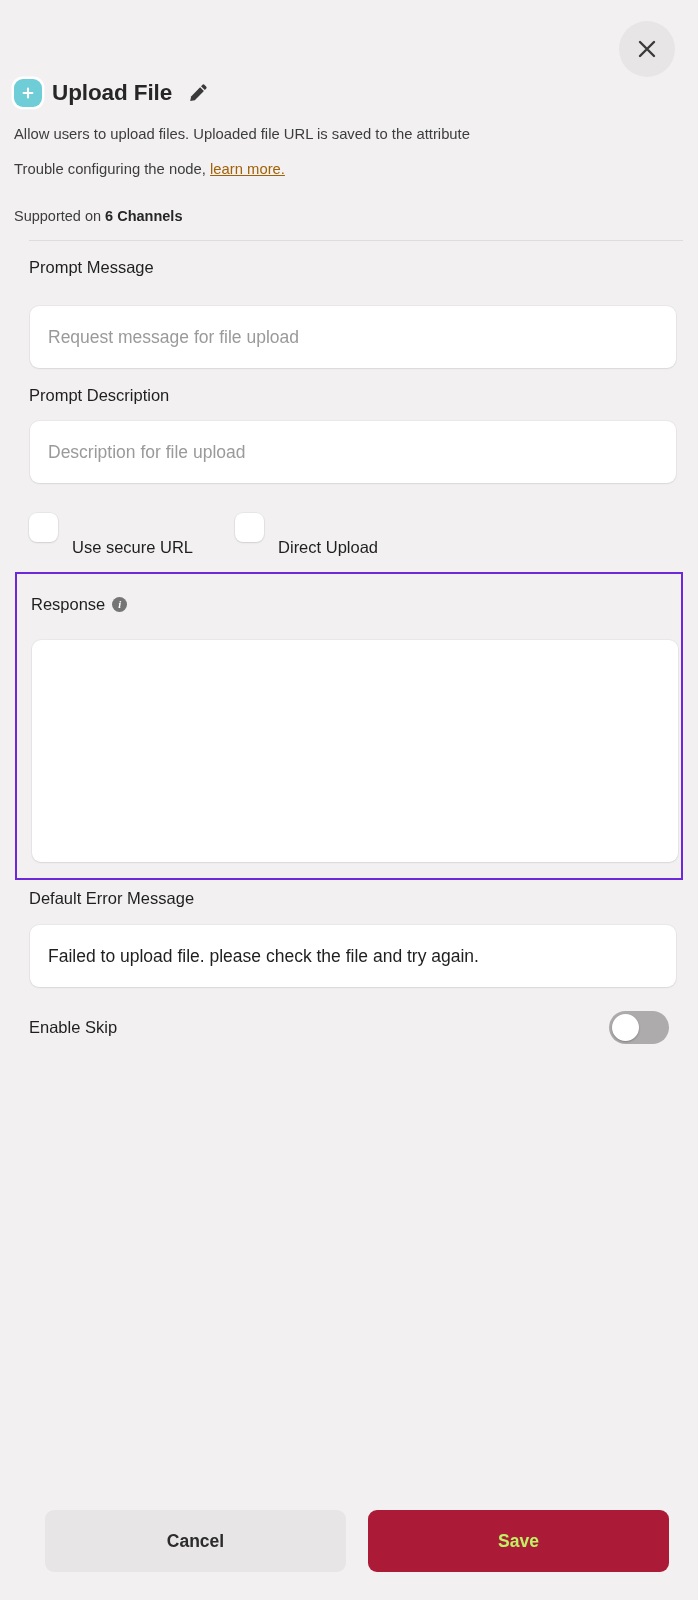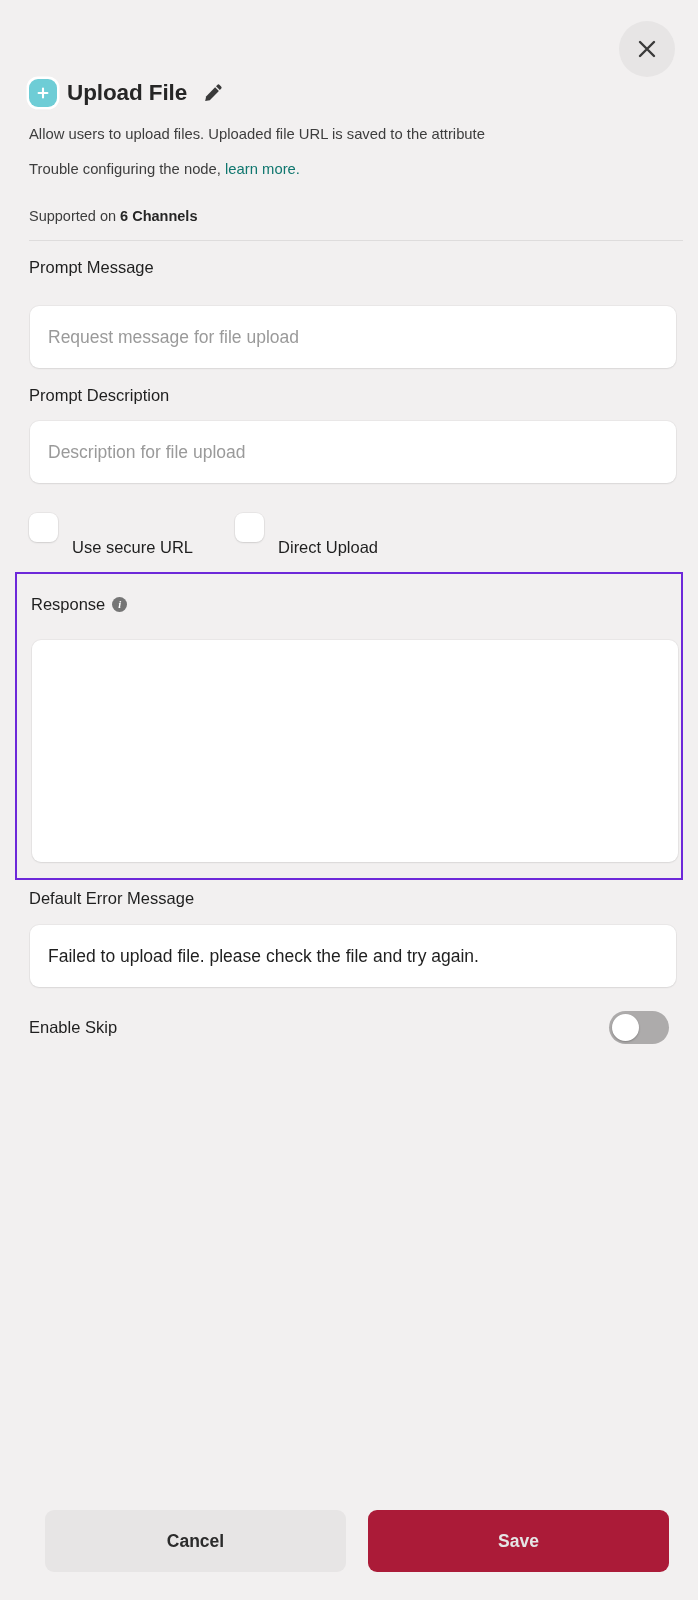--- a/index.html
+++ b/index.html
@@ -31,21 +31,21 @@
     align-items: center;
     justify-content: center;
     cursor: pointer;
     padding: 0;
   }
   .close-btn svg { display: block; }
 
   
   .header {
     position: absolute;
-    left: 29px;
+    left: 14px;
     top: 76px;
     right: 29px;
   }
   .title-row {
     display: flex;
     align-items: center;
     gap: 10px;
     height: 34px;
   }
   .node-icon {
@@ -77,21 +77,22 @@
   .desc-line {
     font-size: 14.8px;
     color: #3d3d3d;
     line-height: 1;
     position: absolute;
     left: 0;
   }
   .desc-line.l1 { top: 51px; }
   .desc-line.l2 { top: 86px; }
   .learn-link {
-    color: #0f766e;
+    color: #a16207;
+    text-decoration: underline;
     cursor: pointer;
   }
   .channels {
     position: absolute;
     left: 0;
     top: 133px;
     font-size: 14.5px;
     color: #3d3d3d;
     line-height: 1;
   }
@@ -282,21 +283,21 @@
     font-size: 17.5px;
     font-weight: bold;
     cursor: pointer;
   }
   .btn-cancel {
     background: #e7e5e5;
     color: #2b2b2b;
   }
   .btn-save {
     background: #ab1b38;
-    color: #e5e5e5;
+    color: #bef264;
   }
 </style>
 </head>
 <body>
 
 <button class="close-btn">
   <span>
     <svg width="24" height="24" viewBox="0 0 24 24" fill="none" stroke="#3a3a3a" stroke-width="2.4" stroke-linecap="round">
       <path d="M5 5 L19 19 M19 5 L5 19"></path>
     </svg>

